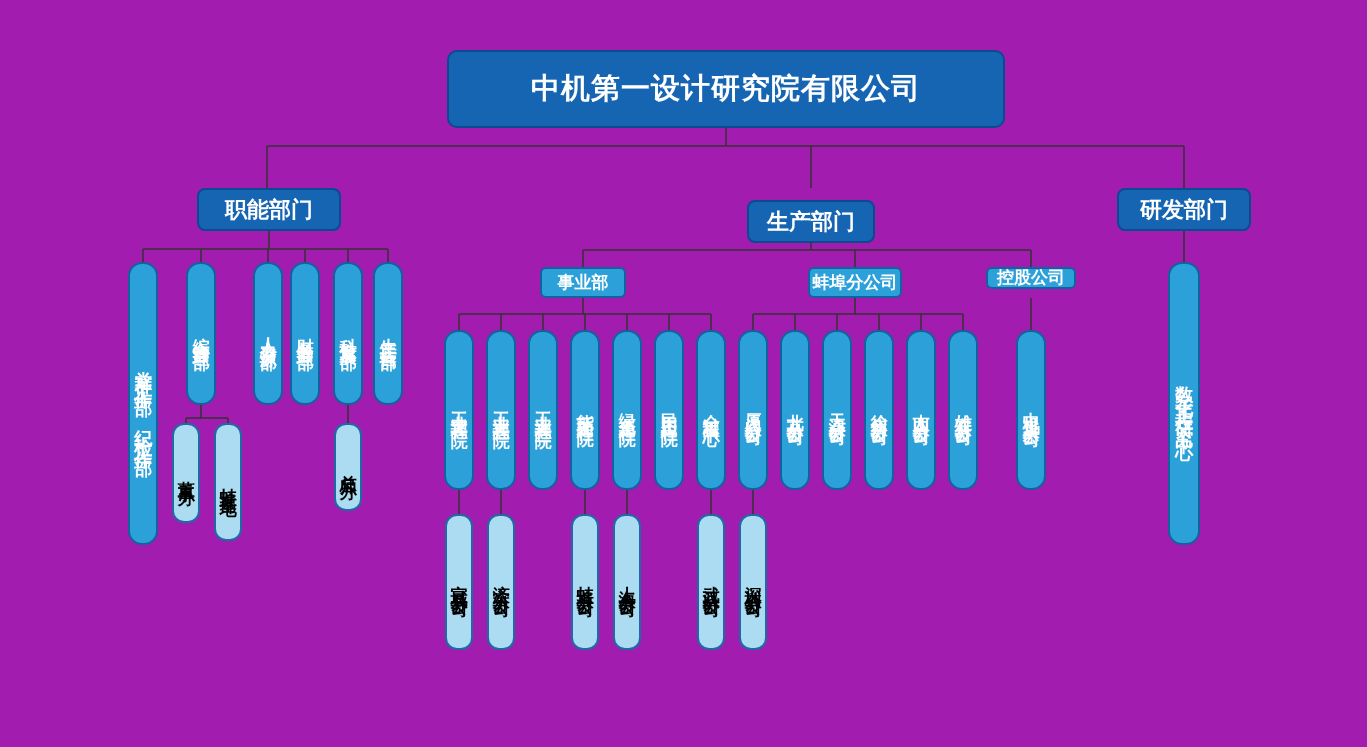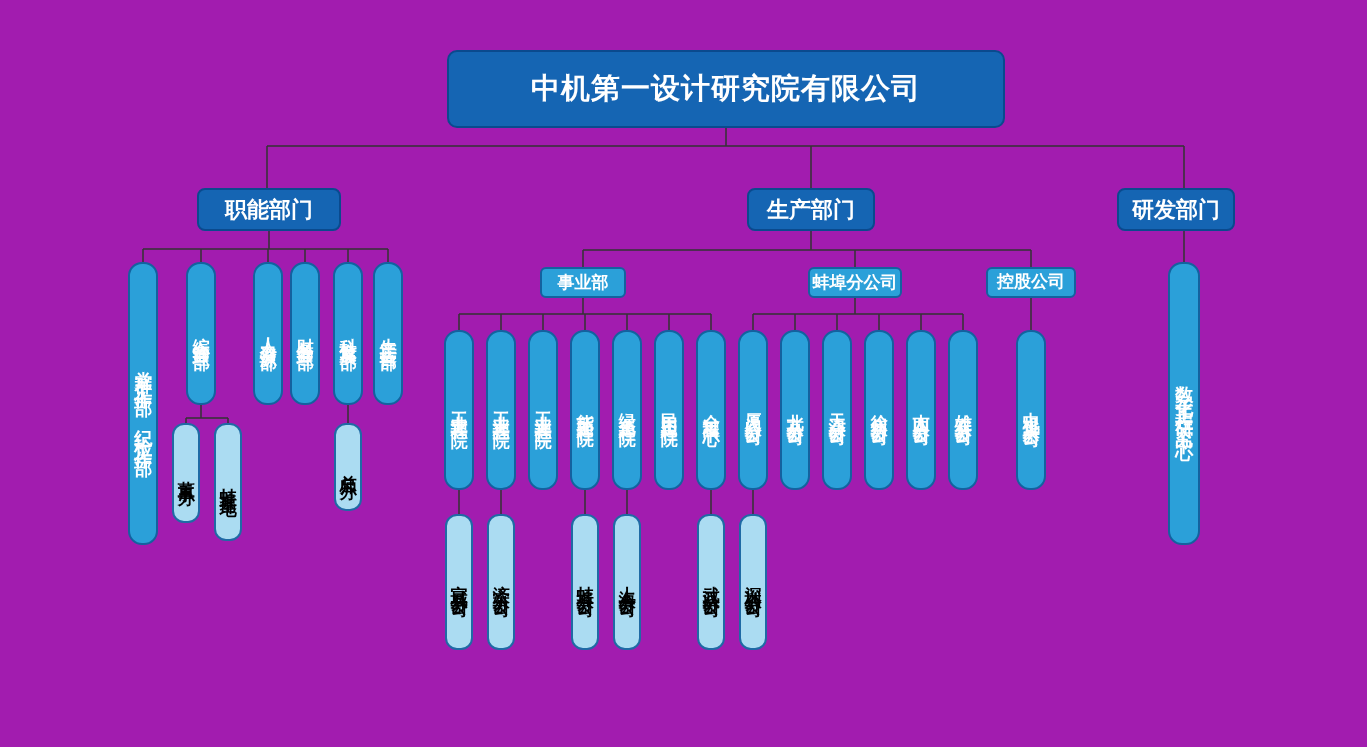--- a/index.html
+++ b/index.html
@@ -79,37 +79,37 @@
       M583,298 V314 M459,314 H711 M459,314 V330 M501,314 V330 M543,314 V330 M585,314 V330 M627,314 V330 M669,314 V330 M711,314 V330
       M855,298 V314 M753,314 H963 M753,314 V330 M795,314 V330 M837,314 V330 M879,314 V330 M921,314 V330 M963,314 V330
       M1031,298 V330
       M459,490 V514 M501,490 V514 M585,490 V514 M627,490 V514 M711,490 V514 M753,490 V514
       M1184,231 V262"></path>
   </svg>
 
   <div class="node dark root-box" style="left:447px;top:50px;width:558px;height:78px;">中机第一设计研究院有限公司</div>
 
   <div class="node dark l1-box" style="left:197px;top:188px;width:144px;height:43px;">职能部门</div>
-  <div class="node dark l1-box" style="left:747px;top:188px;width:128px;height:43px;">生产部门</div>
-  <div class="node dark l1-box" style="left:1117px;top:188px;width:118px;height:43px;">研发部门</div>
+  <div class="node dark l1-box" style="left:747px;top:200px;width:128px;height:43px;">生产部门</div>
+  <div class="node dark l1-box" style="left:1117px;top:188px;width:134px;height:43px;">研发部门</div>
 
   <div class="node mid vbox tall" style="left:128px;top:262px;width:30px;height:283px;">党群工作部—纪检工作部</div>
   <div class="node mid vbox" style="left:186px;top:262px;width:30px;height:143px;">综合管理部</div>
   <div class="node mid vbox" style="left:253px;top:262px;width:30px;height:143px;">人力资源部</div>
   <div class="node mid vbox" style="left:290px;top:262px;width:30px;height:143px;">财务管理部</div>
   <div class="node mid vbox" style="left:333px;top:262px;width:30px;height:143px;">科技发展部</div>
   <div class="node mid vbox" style="left:373px;top:262px;width:30px;height:143px;">生产运营部</div>
 
   <div class="node light vbox" style="left:172px;top:423px;width:28px;height:100px;">董事办</div>
   <div class="node light vbox" style="left:214px;top:423px;width:28px;height:118px;">蚌埠基地</div>
   <div class="node light vbox" style="left:334px;top:423px;width:28px;height:88px;">总师办</div>
 
   <div class="node mid hbox" style="left:540px;top:267px;width:86px;height:31px;text-align:center;">事业部</div>
   <div class="node mid hbox" style="left:808px;top:267px;width:94px;height:31px;">蚌埠分公司</div>
-  <div class="node mid hbox" style="left:986px;top:267px;width:90px;height:31px;font-family:Liberation Mono, monospace;">控股公司</div>
+  <div class="node mid hbox" style="left:986px;top:267px;width:90px;height:22px;">控股公司</div>
 
   <div class="node mid vbox" style="left:444px;top:330px;width:30px;height:160px;">工业工程一院</div>
   <div class="node mid vbox" style="left:486px;top:330px;width:30px;height:160px;">工业工程二院</div>
   <div class="node mid vbox" style="left:528px;top:330px;width:30px;height:160px;">工业工程三院</div>
   <div class="node mid vbox" style="left:570px;top:330px;width:30px;height:160px;">能环工程院</div>
   <div class="node mid vbox" style="left:612px;top:330px;width:30px;height:160px;">绿色工程院</div>
   <div class="node mid vbox" style="left:654px;top:330px;width:30px;height:160px;">民用工程院</div>
   <div class="node mid vbox" style="left:696px;top:330px;width:30px;height:160px;">全过程中心</div>
 
   <div class="node mid vbox" style="left:738px;top:330px;width:30px;height:160px;">厦门分公司</div>

